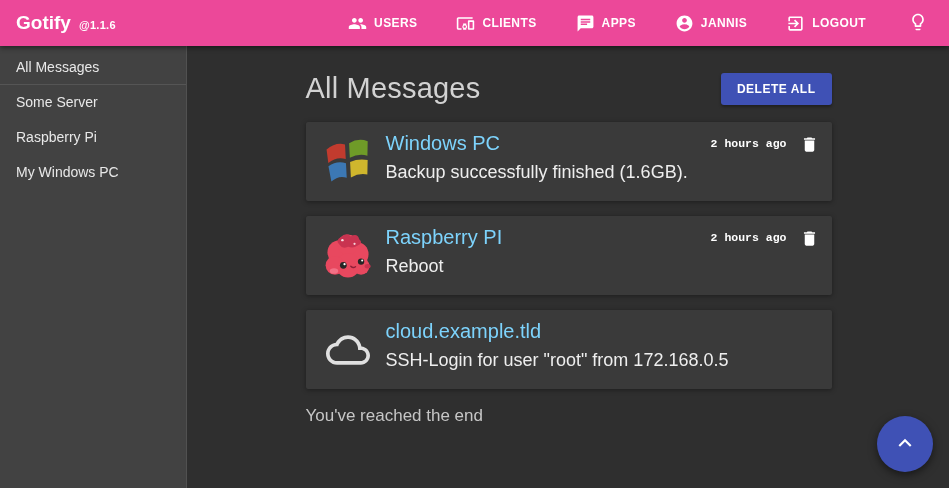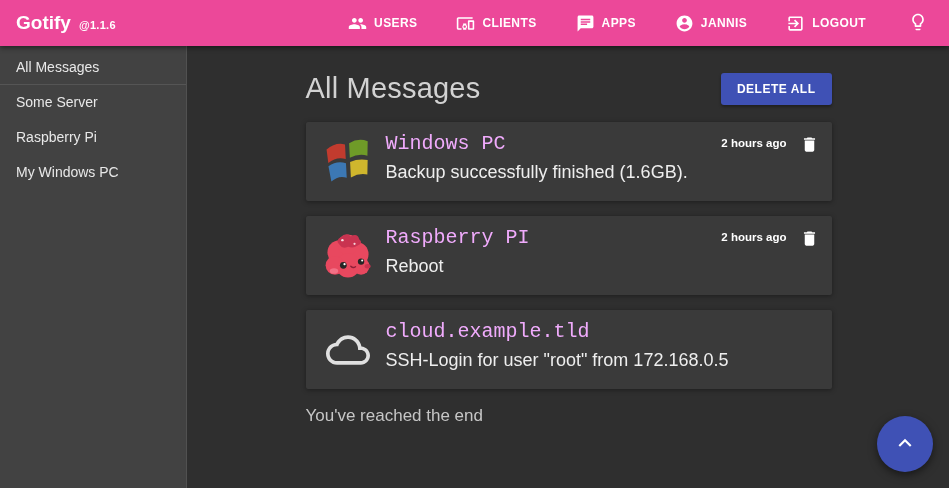--- a/index.html
+++ b/index.html
@@ -79,27 +79,27 @@
     display:flex;
   }
   .card.first { margin-top:17px; }
   .card-icon {
     width:56px; align-self:center;
     margin-left:14px; margin-right:10px;
     display:flex; align-items:center; justify-content:center;
   }
   .card-icon svg { display:block; }
   .card-text { flex:1; padding-top:10px; min-width:0; }
-  .card-title { font-size:20px; font-weight:400; color:#f0abfc;font-family:Liberation Mono, monospace; }
+  .card-title { font-size:20px; font-weight:400; color:#7dd3fc; }
   .card-body { font-size:18px; color:#eee; margin-top:7px; }
   .card-right {
     display:flex; align-items:flex-start; gap:13px;
     padding-top:13px; margin-right:13px;
   }
-  .card-time { font-size:11.5px; font-weight:700; color:#fff; white-space:nowrap; margin-top:2px; }
+  .card-time { font-size:11.5px; font-weight:700; color:#fff; white-space:nowrap; margin-top:2px;font-family:Liberation Mono, monospace; }
   .trash-btn { background:none; border:none; cursor:pointer; padding:0; }
   .trash-btn svg { width:19px; height:19px; fill:#fff; }
 
   .end-text {
     text-align:left; font-size:17px; color:#c6c6c6;
     margin-top:17px;
   }
 
   .fab {
     position:absolute; right:16px; bottom:16px;

